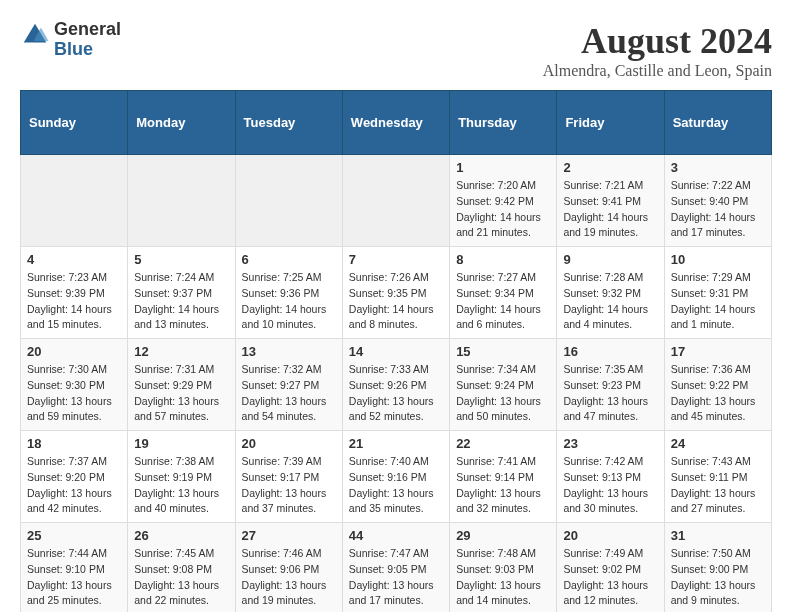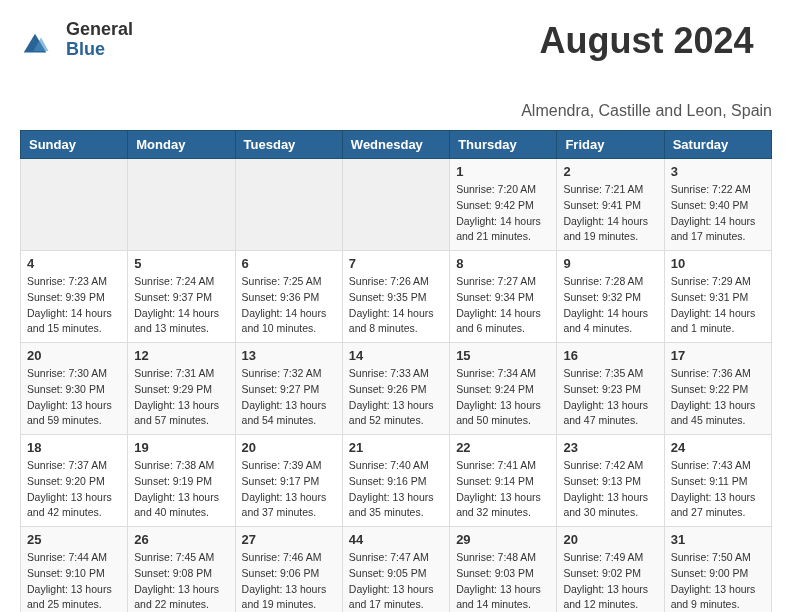--- a/index.html
+++ b/index.html
@@ -11,59 +11,59 @@
       padding: 20px;
     }
     .header-area {
       display: flex;
       justify-content: space-between;
       align-items: flex-start;
       margin-bottom: 10px;
     }
     .logo {
       display: flex;
-      align-items: flex-end;
-      gap: 16px;
+      align-items: flex-start;
+      gap: 4px;
     }
     .logo-text {
       display: flex;
       flex-direction: column;
       font-size: 18px;
       font-weight: bold;
       line-height: 1.1;
     }
     .logo-general { color: #333; }
     .logo-blue { color: #2a6496; }
     .logo-icon {
       width: 30px;
       height: 30px;
     }
     .title-area {
-      text-align: center;
+      text-align: right;
+      font-family: Liberation Serif, serif;
     }
     .month-title {
       font-size: 36px;
       font-weight: bold;
       color: #333;
     }
     .location-title {
       font-size: 16px;
       color: #555;
-      margin-top: 40px;
     }
     .calendar {
       width: 100%;
       border-collapse: collapse;
       border: 1px solid #ccc;
     }
     .calendar th {
       background: #2a6496;
       color: #fff;
       text-align: left;
-      padding: 6px 8px;
+      padding: 24px 8px;
       font-size: 13px;
       border: 1px solid #1e5070;
     }
     .calendar td {
       vertical-align: top;
       padding: 5px 6px;
       border: 1px solid #ddd;
       font-size: 11px;
       color: #333;
       min-height: 80px;

